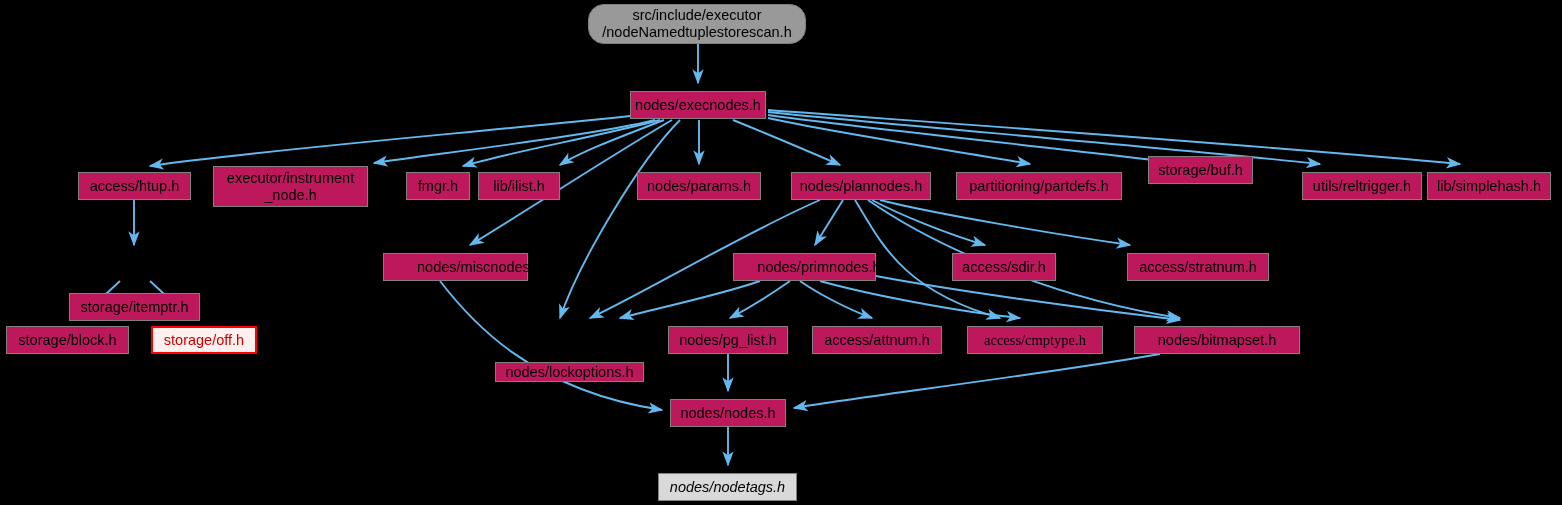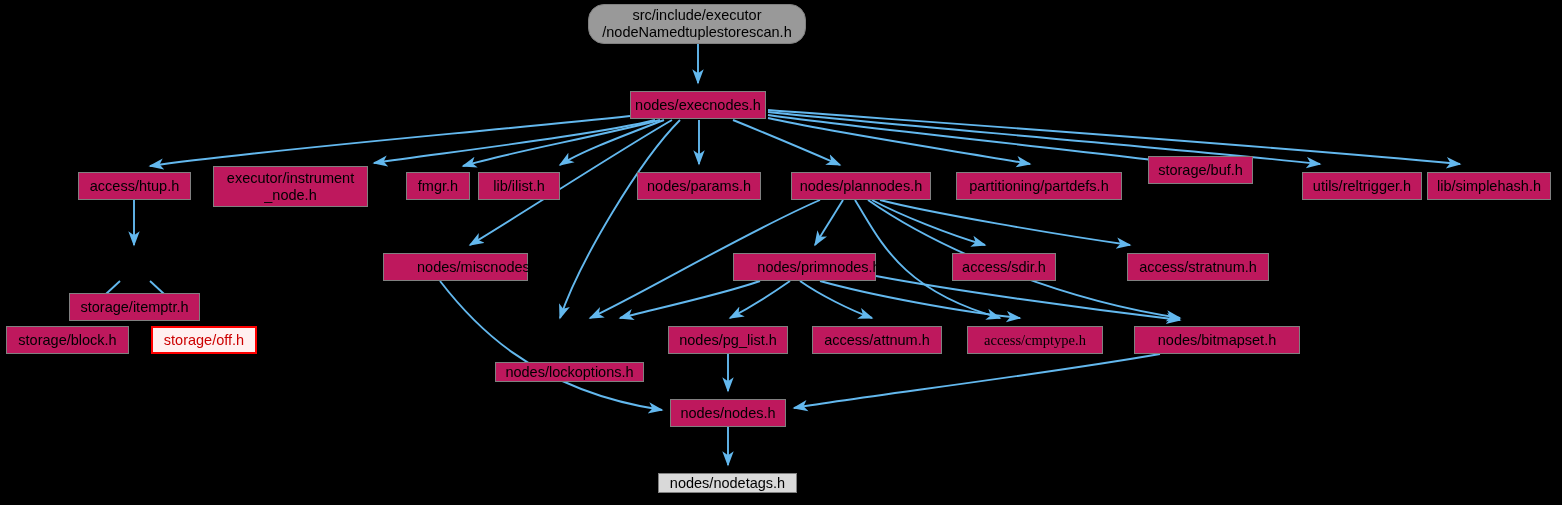--- a/index.html
+++ b/index.html
@@ -78,15 +78,15 @@
       <div class="node" style="left: 952px; top: 253px; width: 104px; height: 28px;">access/sdir.h</div>
       <div class="node" style="left: 1079px; top: 253px; width: 142px; height: 28px; margin-left: 48px;">access/stratnum.h</div>
       <div class="node" style="left: 6px; top: 326px; width: 123px; height: 28px;">storage/block.h</div>
       <div class="node red" style="left: 151px; top: 326px; width: 106px; height: 28px;">storage/off.h</div>
       <div class="node" style="left: 495px; top: 326px; width: 149px; height: 20px; margin-top: 36px;">nodes/lockoptions.h</div>
       <div class="node" style="left: 668px; top: 326px; width: 120px; height: 28px;">nodes/pg_list.h</div>
       <div class="node" style="left: 812px; top: 326px; width: 130px; height: 28px;">access/attnum.h</div>
       <div class="node" style="left: 967px; top: 326px; width: 136px; height: 28px; font-family: Liberation Serif, serif;">access/cmptype.h</div>
       <div class="node" style="left: 1134px; top: 326px; width: 166px; height: 28px;">nodes/bitmapset.h</div>
       <div class="node" style="left: 670px; top: 399px; width: 116px; height: 28px;">nodes/nodes.h</div>
-      <div class="node gray" style="left: 658px; top: 473px; width: 139px; height: 20px;">nodes/nodetags.h</div>
+      <div class="node gray" style="left: 658px; top: 473px; width: 139px; height: 28px; font-style: italic;">nodes/nodetags.h</div>
     </div>
 </div>
 
 </body></html>

